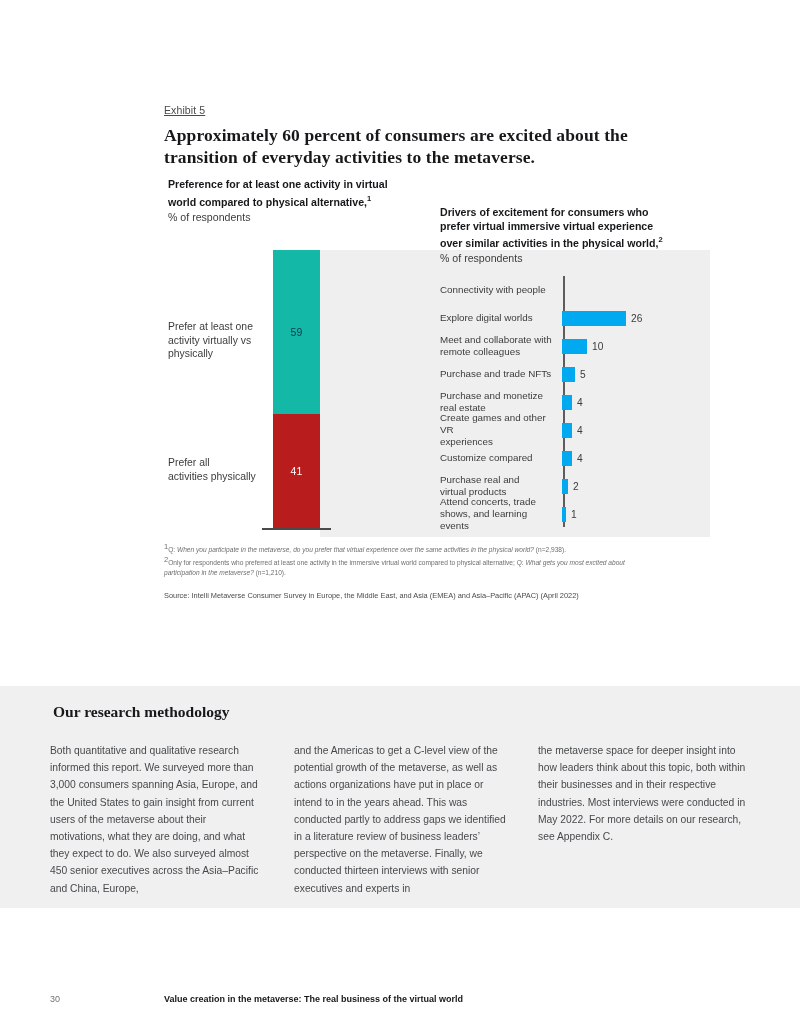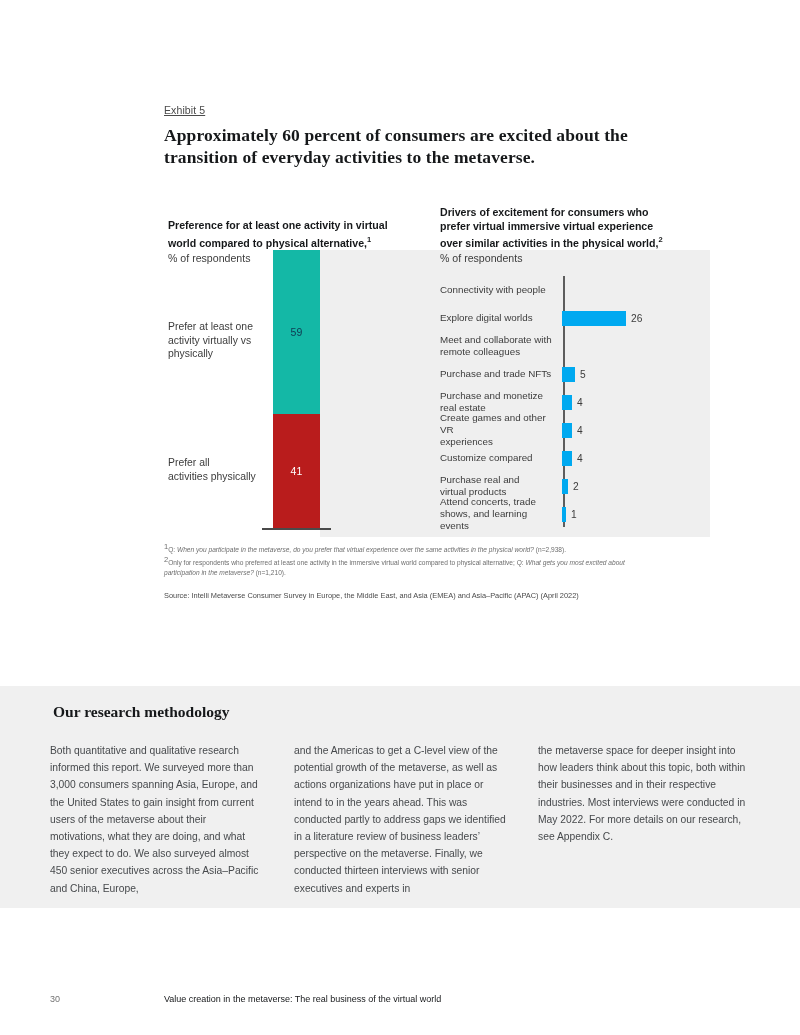--- a/index.html
+++ b/index.html
@@ -48,21 +48,20 @@
   .left-head {
     position: absolute;
     left: 168px; top: 178px;
     width: 250px;
   }
   .left-head .h {
     font-size: 10.6px;
     font-weight: 700;
     line-height: 13.5px;
     color: #16181a;
-    margin-top: 41px;
   }
   .left-head .sub {
     font-size: 10.6px;
     font-weight: 400;
     line-height: 14px;
     color: #3c3c3c;
     margin-top: 1px;
   }
   .sup { font-size: 7.5px; vertical-align: super; }
 
@@ -221,21 +220,21 @@
   .page-num {
     position: absolute;
     left: 50px; top: 994px;
     font-size: 9px;
     color: #737373;
   }
   .footer-title {
     position: absolute;
     left: 164px; top: 994px;
     font-size: 9px;
-    font-weight: 400;
+    font-weight: 700;
     color: #16181a;
   }
 </style>
 </head>
 <body>
 
 <div class="exhibit">
 
   <div class="exhibit-label">Exhibit 5</div>
   <div class="exhibit-title">Approximately 60 percent of consumers are excited about the transition of everyday activities to the metaverse.</div>
@@ -295,20 +294,24 @@
       <div class="hbar-track">
         <div class="hbar-fill" style="width:64px"></div>
         <span class="hbar-val">26</span>
       </div>
     </div>
 
     <div class="hbar-row">
       <div class="hbar-label">
         <span>Meet and collaborate with</span><br>
         <span>remote colleagues</span>
+      </div>
+      <div class="hbar-track">
+        <div class="hbar-fill" style="width:25px"></div>
+        <span class="hbar-val">10</span>
       </div>
     </div>
 
     <div class="hbar-row">
       <div class="hbar-label">
         <span>Purchase and trade NFTs</span>
       </div>
       <div class="hbar-track">
         <div class="hbar-fill" style="width:13px"></div>
         <span class="hbar-val">5</span>

